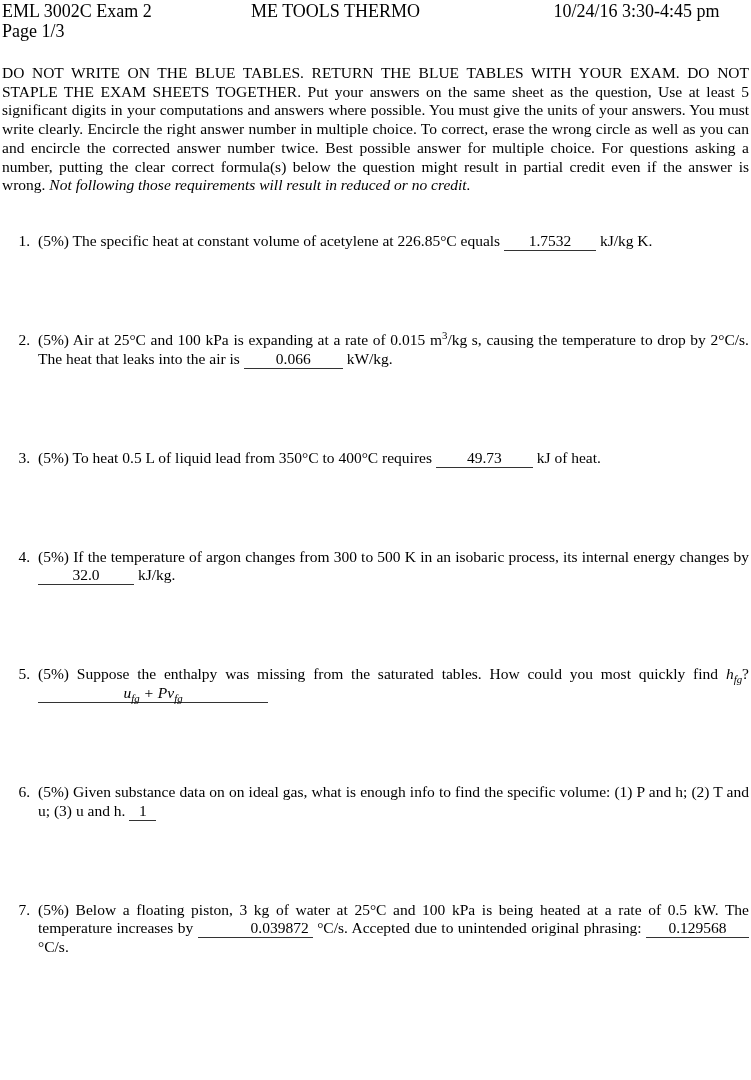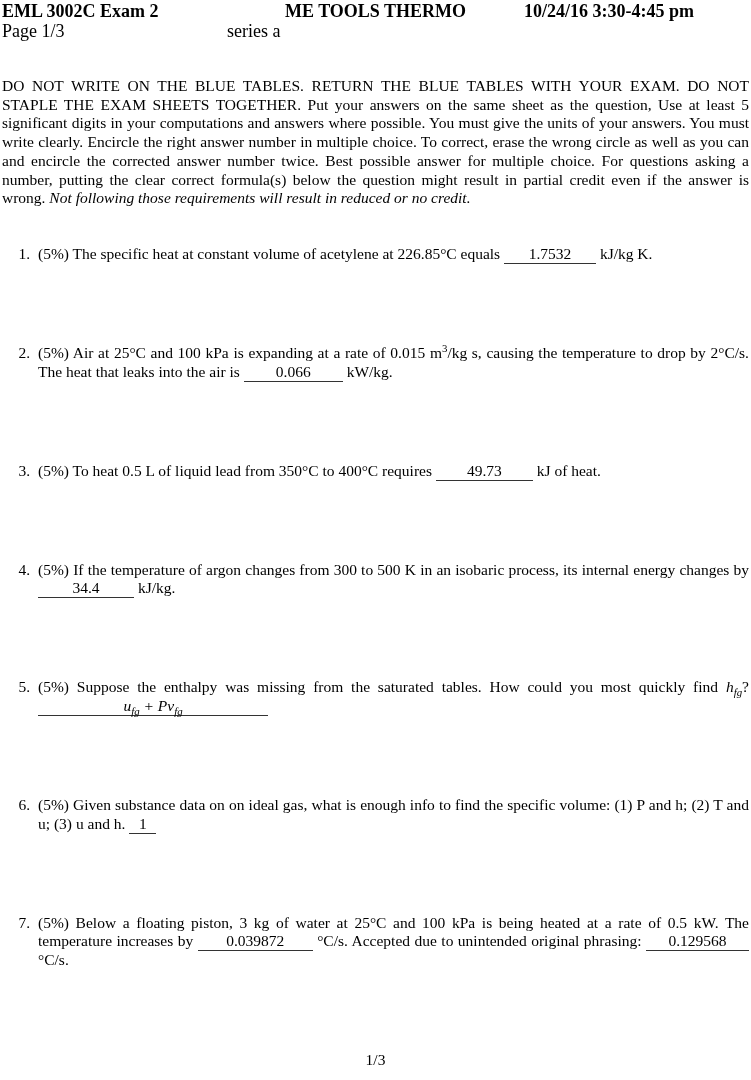--- a/index.html
+++ b/index.html
@@ -12,26 +12,26 @@
     color: #000000;
     font-family: "Liberation Serif", serif;
     font-size: 15.5px;
     line-height: 18.7px;
     padding: 2px 2px 0 2px;
   }
   
   header { font-size: 18px; line-height: 19.5px; }
   .h-row { display: flex; }
   .h-row .h-left  { width: 225px; text-align: left; }
-  .h-row .h-mid   { flex: 1; text-align: center; }
-  .h-row .h-right { width: 225px; text-align: left; }
-  .h-row.bold { font-weight: bold; gap: 24px; }
+  .h-row .h-mid   { flex: 1; }
+  .h-row .h-right { width: 225px; text-align: center; }
+  .h-row.bold { font-weight: normal; gap: 24px; }
   
   .instructions {
-    margin-top: 36px;
+    margin-top: 23px;
     text-align: justify;
   }
   .instructions em { font-style: italic; }
   
   .questions {
     list-style: none;
     margin-top: 37px;
   }
   .questions li {
     position: relative;
@@ -71,21 +71,20 @@
 <div>
 
   <header>
     <div class="h-row bold">
       <span class="h-left">EML 3002C Exam 2</span>
       <span class="h-mid">ME TOOLS THERMO</span>
       <span class="h-right">10/24/16 3:30-4:45 pm</span>
     </div>
     <div class="h-row">
       <span class="h-left">Page 1/3</span>
-      <span class="h-right">series a</span>
     </div>
   </header>
 
   <p class="instructions">
     <span>DO NOT WRITE ON THE BLUE TABLES. RETURN THE BLUE TABLES WITH YOUR EXAM. DO NOT STAPLE THE EXAM SHEETS TOGETHER. </span>
     <span>Put your answers on the same sheet as the question, Use at least 5 significant digits in your computations and answers where possible. You must give the units of your answers. You must write clearly. Encircle the right answer number in multiple choice. To correct, erase the wrong circle as well as you can and encircle the corrected answer number twice. Best possible answer for multiple choice. For questions asking a number, putting the clear correct formula(s) below the question might result in partial credit even if the answer is wrong. </span>
     <em>Not following those requirements will result in reduced or no credit.</em>
   </p>
 
   <ol class="questions" id="questions">
@@ -96,33 +95,30 @@
       <li>
         <span class="qnum">2.</span>
         <div class="qbody">(5%) Air at 25°C and 100 kPa is expanding at a rate of 0.015 m<sup>3</sup>/kg s, causing the temperature to drop by 2°C/s. The heat that leaks into the air is <span class="blank" style="min-width: 99px;">0.066</span> kW/kg.</div>
       </li>
       <li>
         <span class="qnum">3.</span>
         <div class="qbody">(5%) To heat 0.5 L of liquid lead from 350°C to 400°C requires <span class="blank" style="min-width: 97px;">49.73</span> kJ of heat.</div>
       </li>
       <li>
         <span class="qnum">4.</span>
-        <div class="qbody">(5%) If the temperature of argon changes from 300 to 500 K in an isobaric process, its internal energy changes by <span class="blank" style="min-width: 96px;">34.4</span> kJ/kg.</div>
+        <div class="qbody">(5%) If the temperature of argon changes from 300 to 500 K in an isobaric process, its internal energy changes by <span class="blank" style="min-width: 96px;">32.0</span> kJ/kg.</div>
       </li>
       <li>
         <span class="qnum">5.</span>
         <div class="qbody">(5%) Suppose the enthalpy was missing from the saturated tables. How could you most quickly find <em>h<sub>fg</sub></em>? <span class="blank" style="min-width: 230px;"><em>u<sub>fg</sub> + Pv<sub>fg</sub></em></span></div>
       </li>
       <li>
         <span class="qnum">6.</span>
         <div class="qbody">(5%) Given substance data on on ideal gas, what is enough info to find the specific volume: (1) P and h; (2) T and u; (3) u and h. <span class="blank" style="min-width: 27px;">1</span></div>
       </li>
       <li>
         <span class="qnum">7.</span>
-        <div class="qbody">(5%) Below a floating piston, 3 kg of water at 25°C and 100 kPa is being heated at a rate of 0.5 kW. The temperature increases by <span class="blank" style="min-width: 115px;">0.039872</span> °C/s. Accepted due to unintended original phrasing: <span class="blank" style="min-width: 103px;">0.129568</span> °C/s.</div>
+        <div class="qbody">(5%) Below a floating piston, 3 kg of water at 25°C and 100 kPa is being heated at a rate of 0.5 kW. The temperature increases by <span class="blank" style="min-width: 115px; text-align: right;">0.039872</span> °C/s. Accepted due to unintended original phrasing: <span class="blank" style="min-width: 103px;">0.129568</span> °C/s.</div>
       </li>
     </ol>
 
-  <footer>
-    <span>1/3</span>
-  </footer>
 
 </div>
 
 </body></html>

